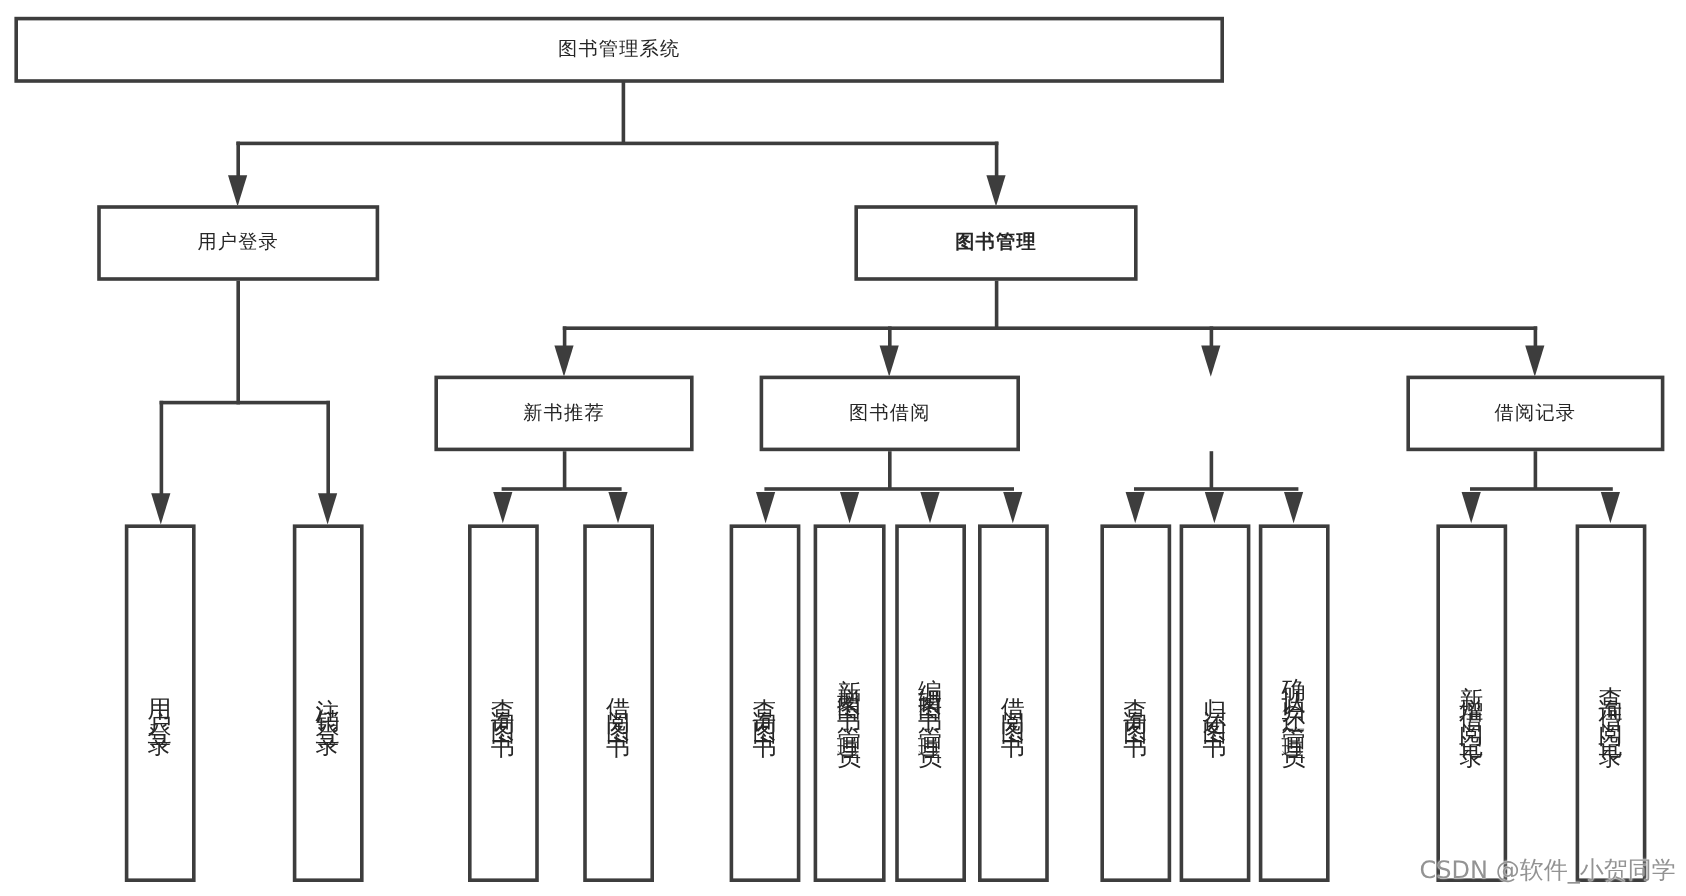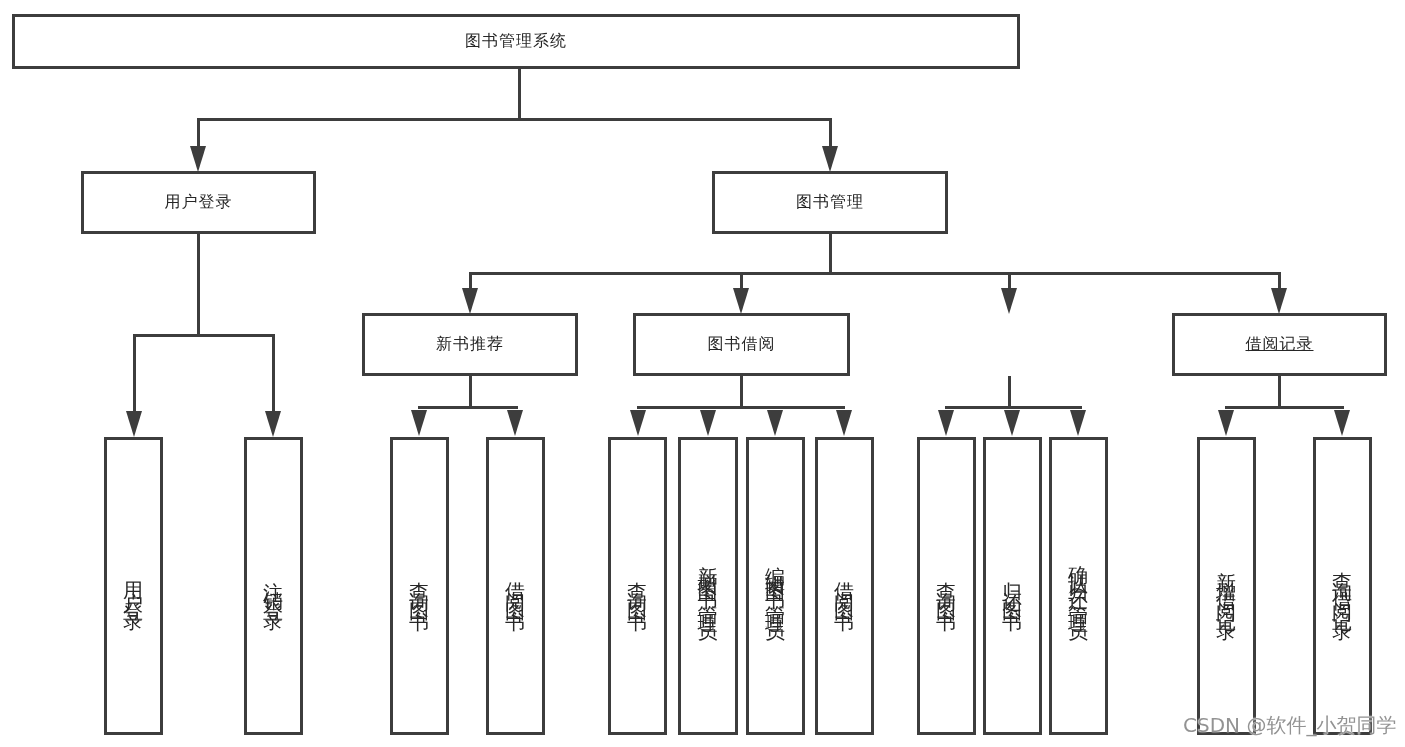--- a/index.html
+++ b/index.html
@@ -73,21 +73,21 @@
   <div class="vline" style="left:518px;top:68px;width:3px;height:52px;"></div>
   <div class="hline" style="left:197px;top:118px;width:635px;height:3px;"></div>
   <div class="vline" style="left:197px;top:118px;width:3px;height:32px;"></div>
   <div class="arrow" style="left:190px;top:146px;"></div>
   <div class="vline" style="left:829px;top:118px;width:3px;height:32px;"></div>
   <div class="arrow" style="left:822px;top:146px;"></div>
 
   <div class="box" style="left:81px;top:171px;width:235px;height:63px;">
     <span>用户登录</span>
   </div>
-  <div class="box" style="left:712px;top:171px;width:236px;height:63px;">
+  <div class="box" style="left:712px;top:171px;width:236px;height:63px;font-weight:bold;">
     <span>图书管理</span>
   </div>
 
   <div class="vline" style="left:197px;top:234px;width:3px;height:103px;"></div>
   <div class="hline" style="left:133px;top:334px;width:142px;height:3px;"></div>
   <div class="vline" style="left:133px;top:334px;width:3px;height:79px;"></div>
   <div class="arrow" style="left:126px;top:411px;"></div>
   <div class="vline" style="left:272px;top:334px;width:3px;height:79px;"></div>
   <div class="arrow" style="left:265px;top:411px;"></div>
 
@@ -101,21 +101,21 @@
   <div class="arrow" style="left:1001px;top:288px;"></div>
   <div class="vline" style="left:1278px;top:272px;width:3px;height:20px;"></div>
   <div class="arrow" style="left:1271px;top:288px;"></div>
 
   <div class="box" style="left:362px;top:313px;width:216px;height:63px;">
     <span>新书推荐</span>
   </div>
   <div class="box" style="left:633px;top:313px;width:217px;height:63px;">
     <span>图书借阅</span>
   </div>
-  <div class="box" style="left:1172px;top:313px;width:215px;height:63px;text-decoration:underline;">
+  <div class="box" style="left:1172px;top:313px;width:215px;height:63px;">
     <span>借阅记录</span>
   </div>
 
   <div class="vline" style="left:469px;top:376px;width:3px;height:32px;"></div>
   <div class="hline" style="left:418px;top:406px;width:100px;height:3px;"></div>
   <div class="arrow" style="left:411px;top:410px;"></div>
   <div class="arrow" style="left:507px;top:410px;"></div>
 
   <div class="vline" style="left:740px;top:376px;width:3px;height:32px;"></div>
   <div class="hline" style="left:637px;top:406px;width:208px;height:3px;"></div>

